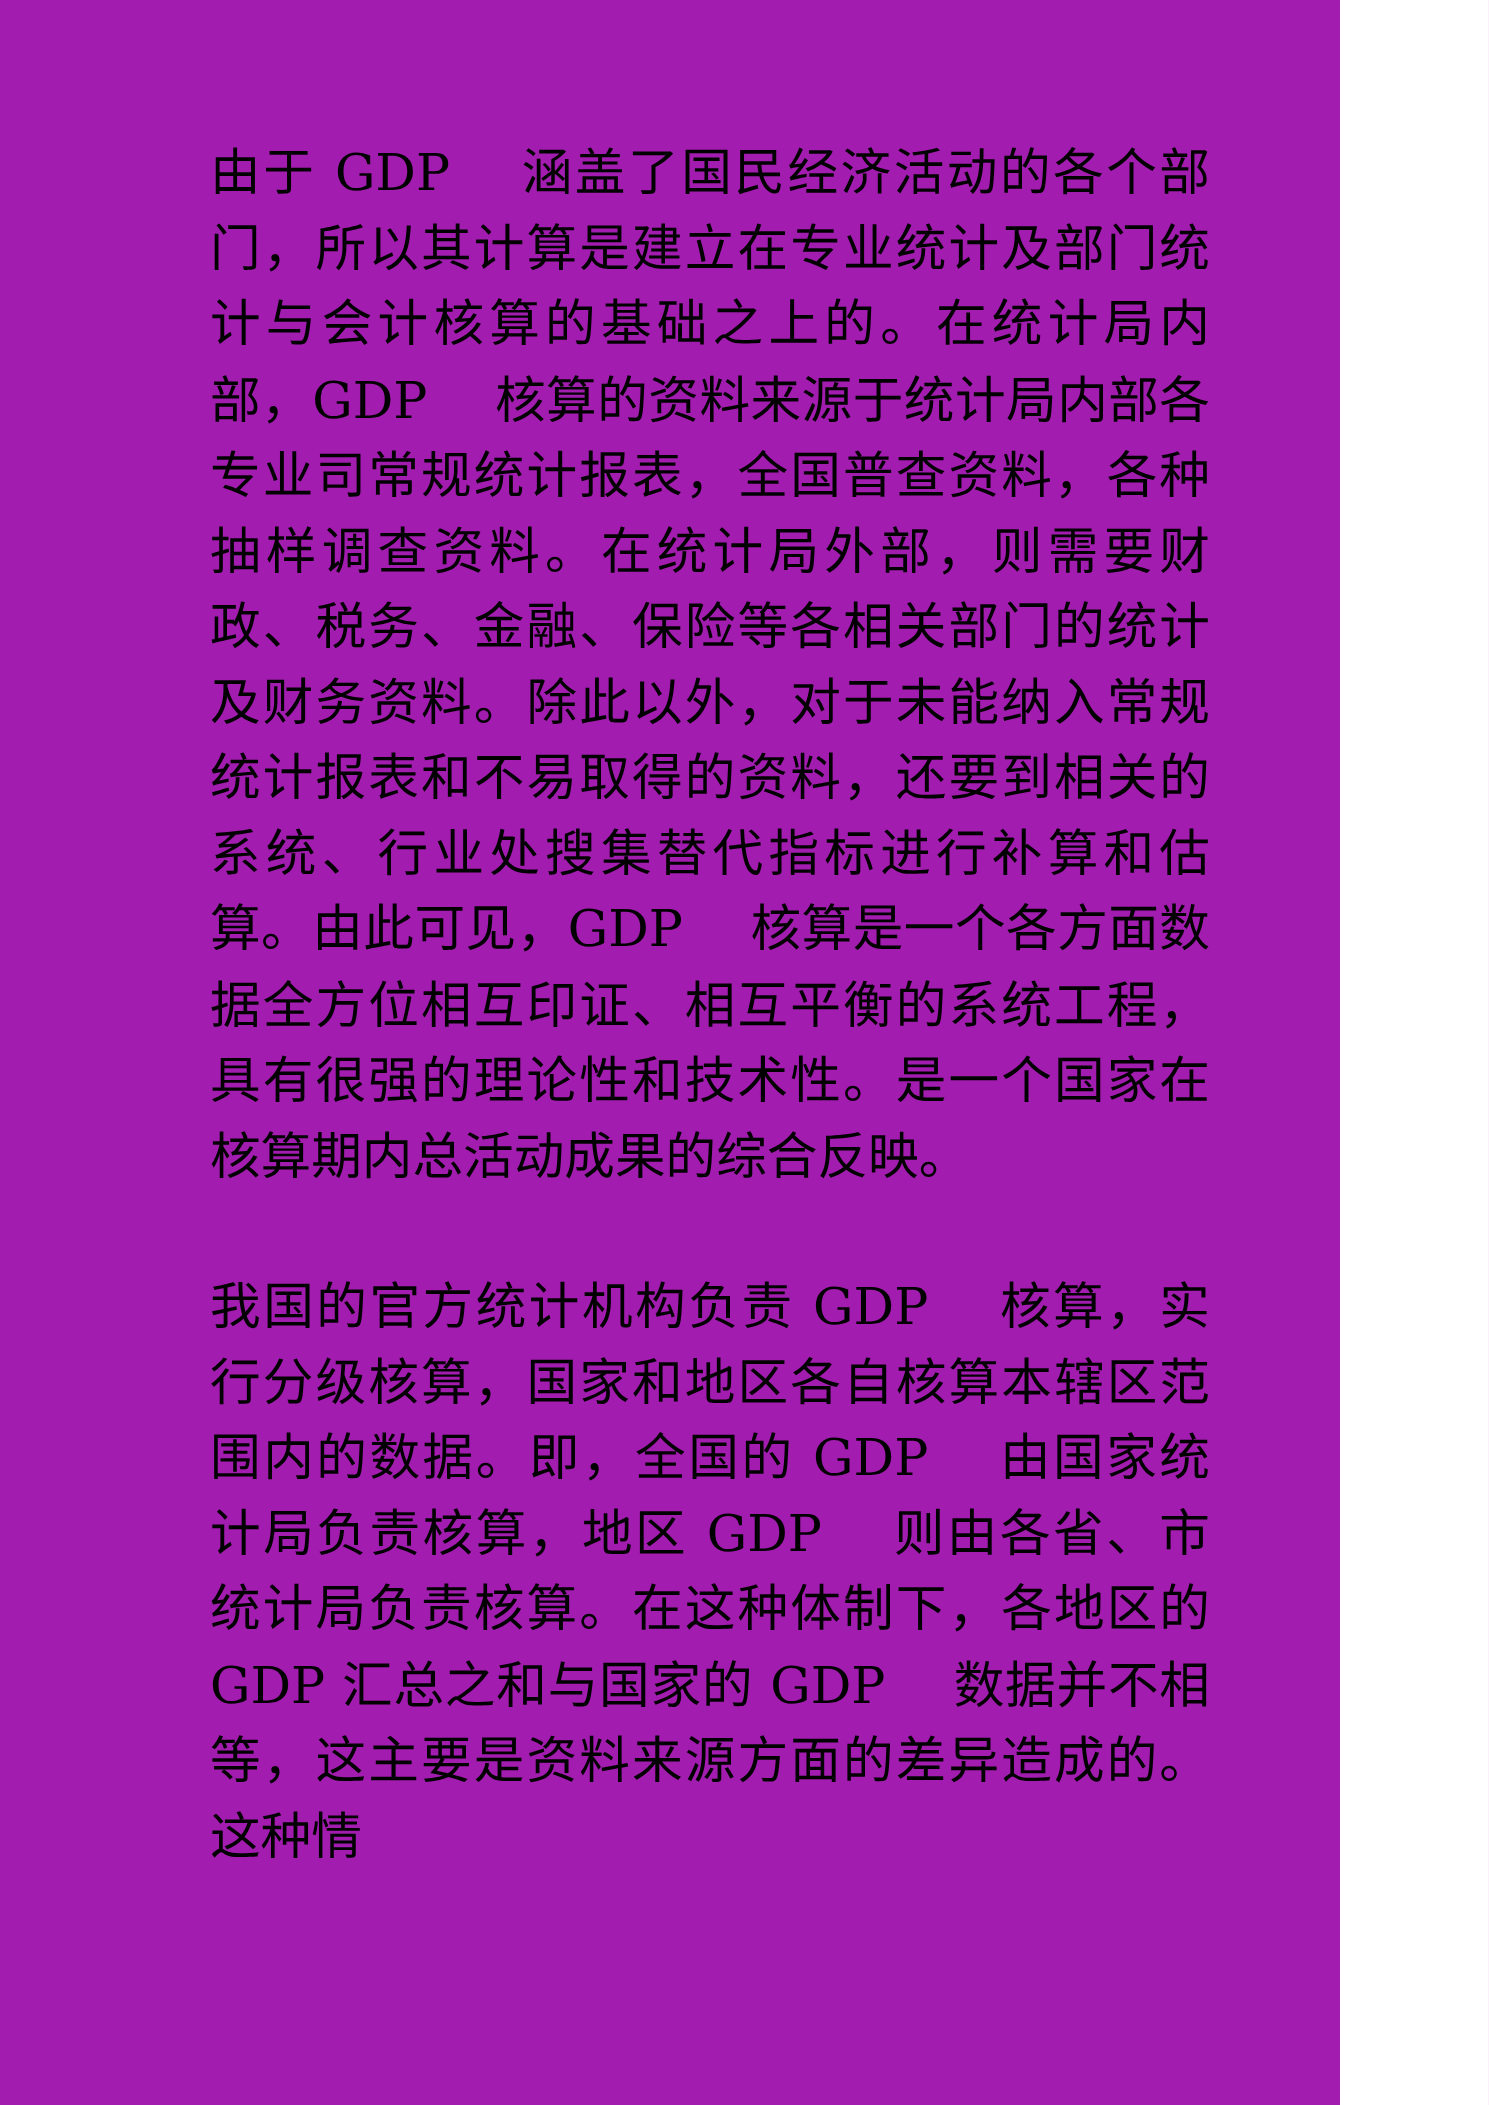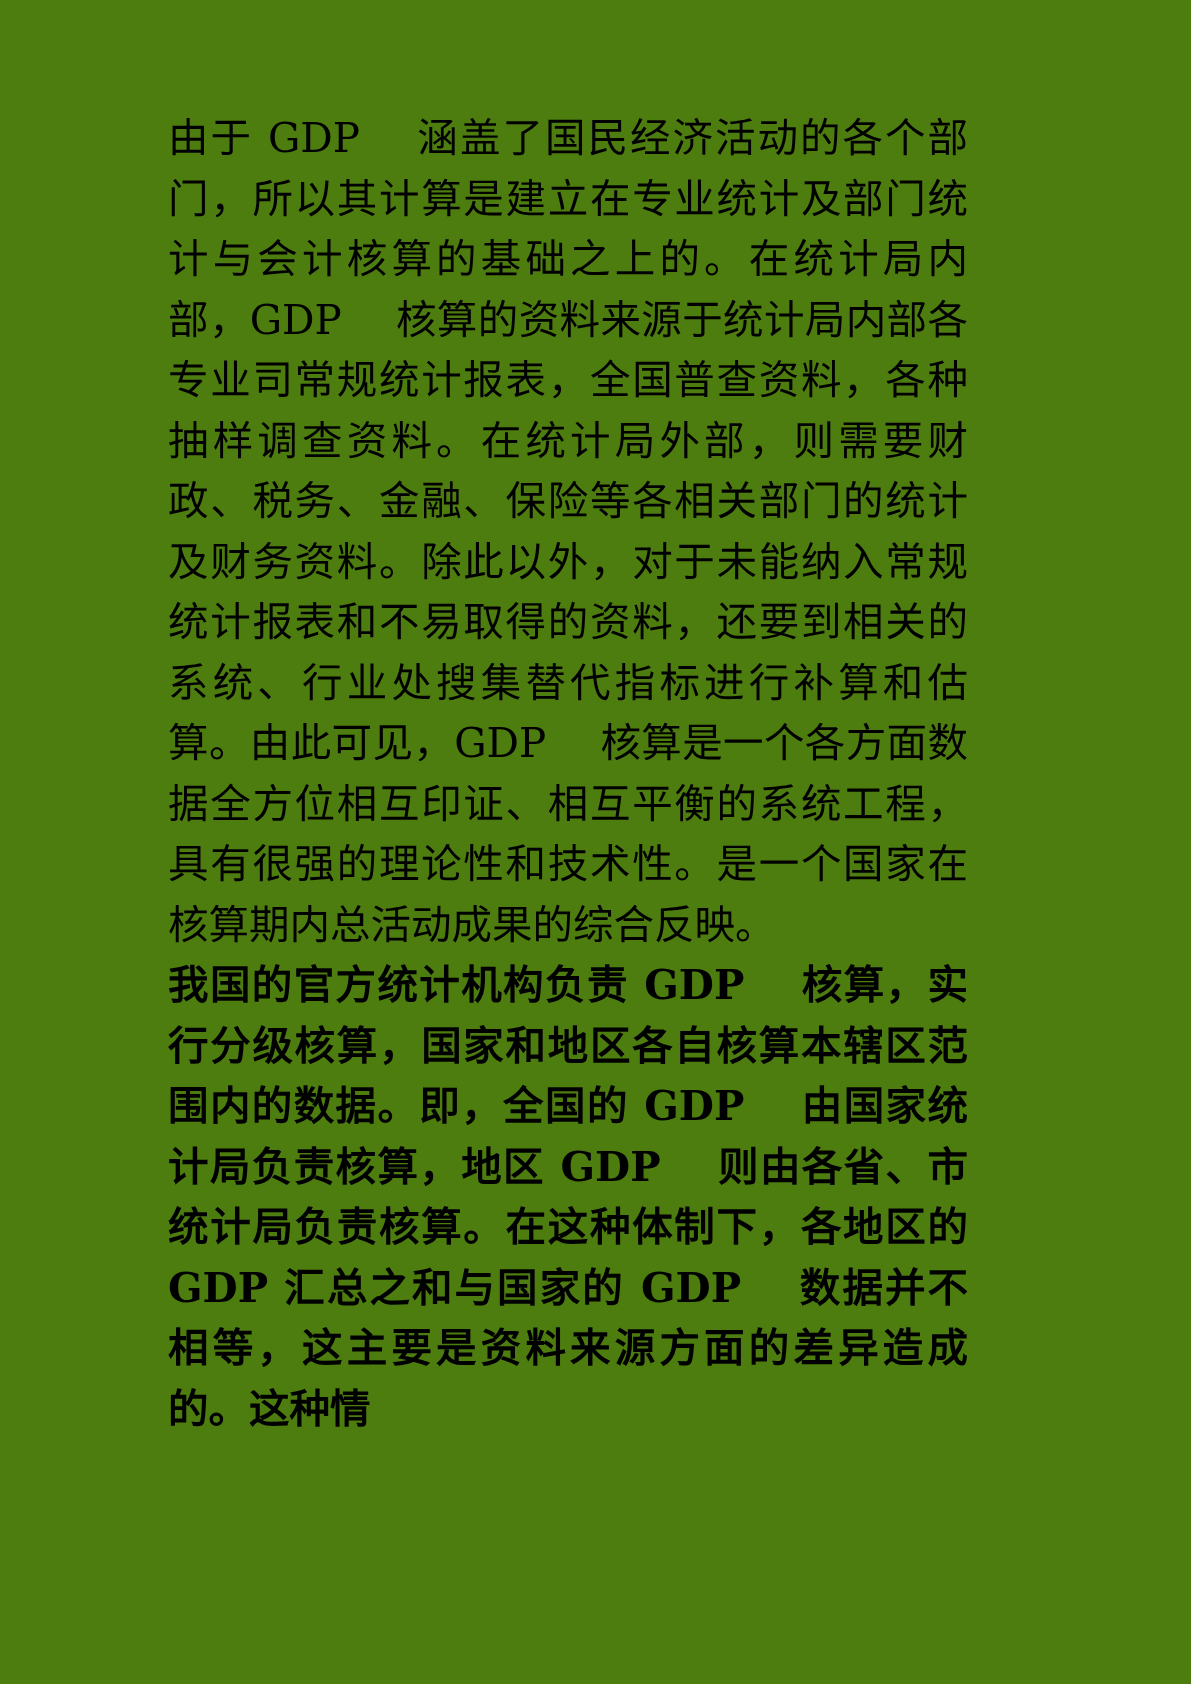--- a/index.html
+++ b/index.html
@@ -10,40 +10,40 @@
   }
   body {
     width: 1191px;
     height: 1684px;
     font-family: "DejaVu Serif", "Liberation Serif", serif;
     color: #000000;
     overflow: hidden;
   }
   .page {
     position: relative;
-    width: 1191px;
+    width: 1072px;
     height: 1684px;
-    background: #4d7c0f;
+    background: #a21caf;
     box-sizing: border-box;
     padding: 108px 128px 60px 168px;
   }
   .doc-body {
     width: 800px;
   }
   .para {
     font-size: 40.5px;
     line-height: 60.5px;
     text-align: justify;
     text-justify: inter-ideograph;
     margin: 0;
     letter-spacing: 0px;
     word-break: break-all;
   }
   .para + .para {
-    font-weight: bold;
+    margin-top: 60px;
   }
 </style>
 </head>
 <body>
 
 <div class="page">
   <div class="doc-body">
     <p class="para">由于 GDP 　涵盖了国民经济活动的各个部门，所以其计算是建立在专业统计及部门统计与会计核算的基础之上的。在统计局内部，GDP 　核算的资料来源于统计局内部各专业司常规统计报表，全国普查资料，各种抽样调查资料。在统计局外部，则需要财政、税务、金融、保险等各相关部门的统计及财务资料。除此以外，对于未能纳入常规统计报表和不易取得的资料，还要到相关的系统、行业处搜集替代指标进行补算和估算。由此可见，GDP 　核算是一个各方面数据全方位相互印证、相互平衡的系统工程，具有很强的理论性和技术性。是一个国家在核算期内总活动成果的综合反映。</p>
     <p class="para">我国的官方统计机构负责 GDP 　核算，实行分级核算，国家和地区各自核算本辖区范围内的数据。即，全国的 GDP 　由国家统计局负责核算，地区 GDP 　则由各省、市统计局负责核算。在这种体制下，各地区的 GDP 汇总之和与国家的 GDP 　数据并不相等，这主要是资料来源方面的差异造成的。这种情</p>
   </div>

